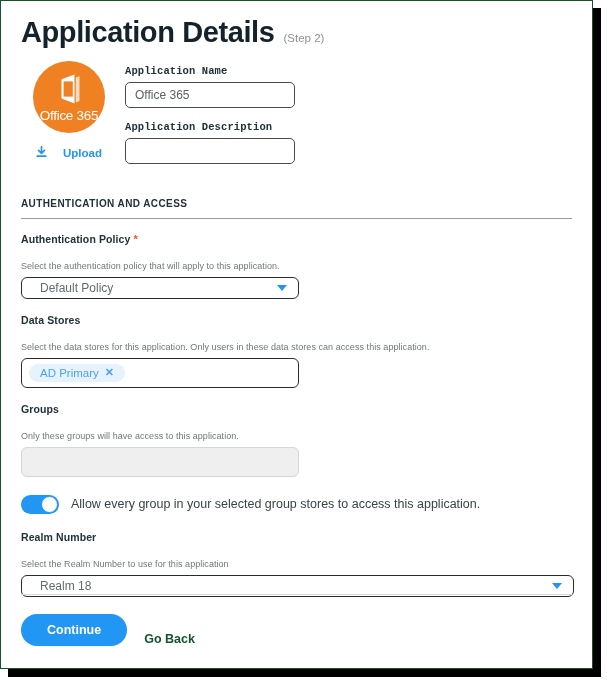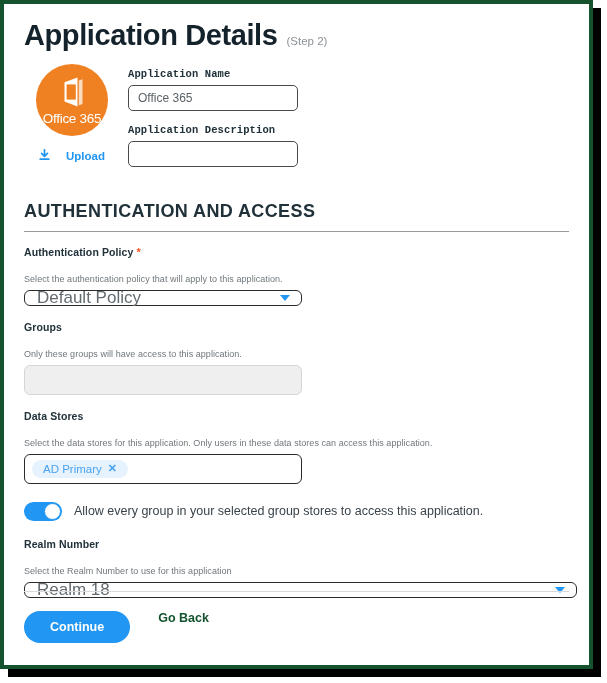--- a/index.html
+++ b/index.html
@@ -16,21 +16,21 @@
   }
 
   
   .page-shell {
     position: absolute;
     left: 0;
     top: 0;
     width: 593px;
     height: 669px;
     background: #ffffff;
-    border: 4px solid #14532d;
+    border: 1px solid #14532d;
     box-sizing: border-box;
     box-shadow: 8px 8px 0 0 #000000;
     overflow: hidden;
   }
   .card-inner {
     position: relative;
     width: 100%;
     height: 100%;
     box-sizing: border-box;
     padding: 0;
@@ -135,21 +135,21 @@
     outline: none;
   }
   .text-input::placeholder { color: #8d9499; }
   .field-gap { margin-top: 13px; }
 
   
   .section {
     margin: 34px 20px 0 20px;
   }
   .section-title {
-    font-size: 18px;
+    font-size: 10px;
     font-weight: bold;
     color: #20313a;
     letter-spacing: 0.4px;
     margin-bottom: 9px;
   }
   .divider {
     height: 1px;
     background: #9a9a9a;
     width: 100%;
   }
@@ -172,29 +172,29 @@
     color: #6f7魔780;
     color: #70777c;
     margin-top: 16px;
     margin-bottom: 6px;
     letter-spacing: 0.05px;
   }
 
   
   .select-box {
     position: relative;
-    height: 16px;
+    height: 22px;
     box-sizing: border-box;
     border: 1px solid #2b2b2b;
     border-radius: 6px;
     background: #ffffff;
     display: flex;
     align-items: center;
-    padding: 0 12px;
-    font-size: 17px;
+    padding: 0 18px;
+    font-size: 12px;
     color: #636b70;
     cursor: pointer;
   }
   .select-narrow { width: 278px; }
   .select-wide   { width: 553px; }
   .caret {
     position: absolute;
     right: 11px;
     top: 50%;
     transform: translateY(-50%);
@@ -285,22 +285,22 @@
     bottom: 0;
     padding: 0 20px 22px 20px;
   }
   .footer-divider {
     height: 1px;
     background: #d9d9d9;
     margin-bottom: 19px;
   }
   .footer-actions {
     display: flex;
-    align-items: flex-start;
-    gap: 28px;
+    align-items: flex-end;
+    gap: 17px;
   }
   .btn-primary {
     background: #2196f3;
     color: #ffffff;
     border: none;
     border-radius: 18px;
     padding: 9px 26px;
     font-size: 12.5px;
     font-weight: bold;
     font-family: "Liberation Sans", sans-serif;
@@ -376,36 +376,36 @@
             <span>Authentication Policy</span><span class="req-star">*</span>
           </div>
           <div class="help-text">Select the authentication policy that will apply to this application.</div>
           <div class="select-box select-narrow">
             <span>Default Policy</span>
             <span class="caret"></span>
           </div>
         </div>
 
         <div class="form-group">
-          <div class="group-label">Groups</div>
-          <div class="help-text">Only these groups will have access to this application.</div>
-          <div class="input-disabled"></div>
-        </div>
-
-        <div class="form-group">
           <div class="group-label">Data Stores</div>
           <div class="help-text">Select the data stores for this application. Only users in these data stores can access this application.</div>
           <div class="chip-field">
             <span class="chip">
               <span>AD Primary</span>
               <span class="chip-x">✕</span>
             </span>
           </div>
         </div>
 
+        <div class="form-group">
+          <div class="group-label">Groups</div>
+          <div class="help-text">Only these groups will have access to this application.</div>
+          <div class="input-disabled"></div>
+        </div>
+
         <div class="toggle-row">
           <div class="toggle">
             <div class="toggle-knob"></div>
           </div>
           <span class="toggle-text">Allow every group in your selected group stores to access this application.</span>
         </div>
 
         <div class="form-group">
           <div class="group-label">Realm Number</div>
           <div class="help-text">Select the Realm Number to use for this application</div>

